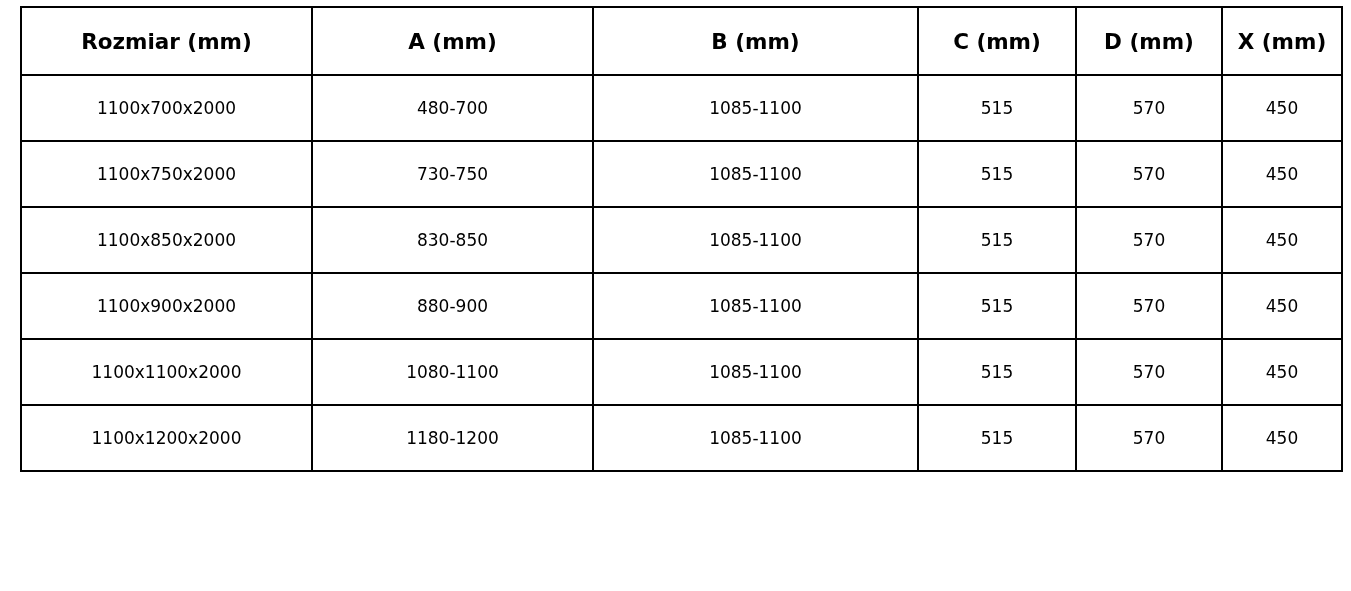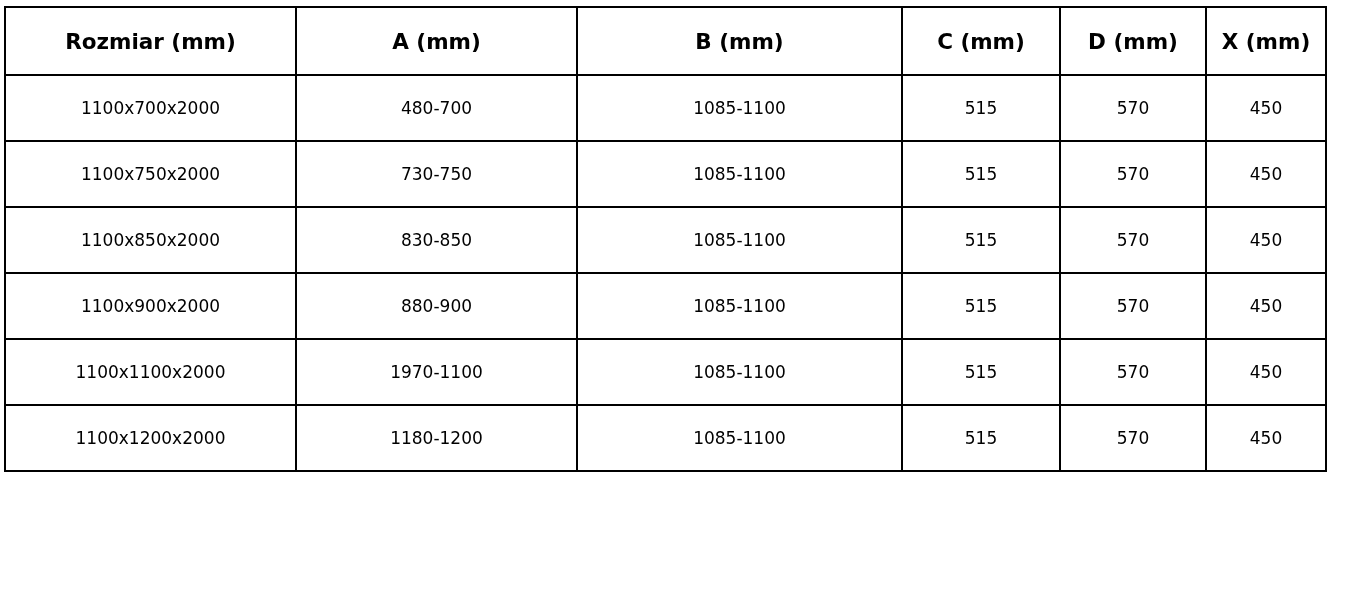--- a/index.html
+++ b/index.html
@@ -11,21 +11,21 @@
     width: 1351px;
     height: 591px;
     font-family: "DejaVu Sans", sans-serif;
     color: #000000;
     overflow: hidden;
   }
   .table-wrap {
     box-sizing: border-box;
     width: 1104px;
     height: 591px;
-    padding: 6px 26px 10px 4px;
+    padding: 6px 26px 10px 20px;
   }
   table.spec-table {
     border-collapse: collapse;
     width: 1321px;
     table-layout: fixed;
   }
   table.spec-table th,
   table.spec-table td {
     border: 2px solid #000000;
     text-align: center;
@@ -102,21 +102,21 @@
       <tr>
         <td>1100x900x2000</td>
         <td>880-900</td>
         <td>1085-1100</td>
         <td>515</td>
         <td>570</td>
         <td>450</td>
       </tr>
       <tr>
         <td>1100x1100x2000</td>
-        <td>1970-1100</td>
+        <td>1080-1100</td>
         <td>1085-1100</td>
         <td>515</td>
         <td>570</td>
         <td>450</td>
       </tr>
       <tr>
         <td>1100x1200x2000</td>
         <td>1180-1200</td>
         <td>1085-1100</td>
         <td>515</td>

